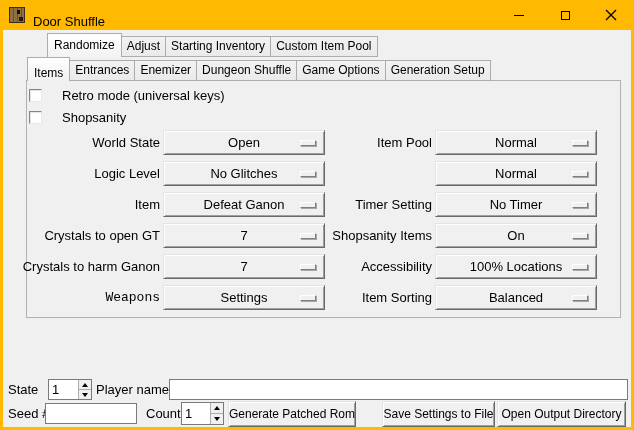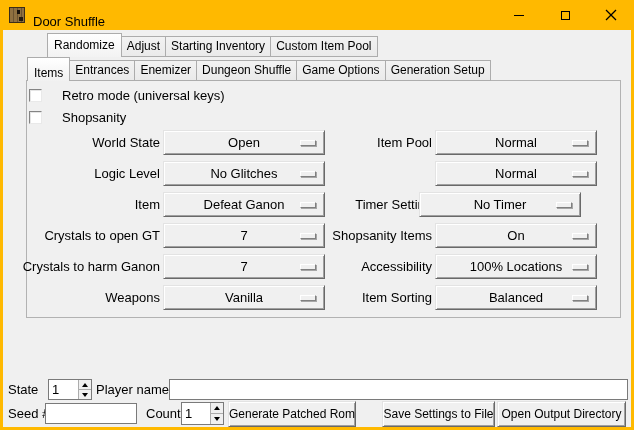--- a/index.html
+++ b/index.html
@@ -152,37 +152,37 @@
   <span class="optlabel" style="left:15px; top:223px; width:145px;">Crystals to open GT</span>
   <div class="opt" style="left:163px; top:223px;">
     <span class="optval">7</span>
       <span class="ind"></span>
   </div>
   <span class="optlabel" style="left:15px; top:254px; width:145px;">Crystals to harm Ganon</span>
   <div class="opt" style="left:163px; top:254px;">
     <span class="optval">7</span>
       <span class="ind"></span>
   </div>
-  <span class="optlabel" style="left:15px; top:285px; width:145px;">Weapons</span>
+  <span class="optlabel" style="left:15px; top:285px; width:145px;font-family:Liberation Mono, monospace;">Weapons</span>
   <div class="opt" style="left:163px; top:285px;">
-    <span class="optval">Vanilla</span>
+    <span class="optval">Settings</span>
       <span class="ind"></span>
   </div>
 
   <span class="optlabel" style="left:290px; top:130px; width:142px;">Item Pool</span>
   <div class="opt" style="left:435px; top:130px;">
     <span class="optval">Normal</span>
       <span class="ind"></span>
   </div>
   <div class="opt" style="left:435px; top:161px;">
     <span class="optval">Normal</span>
       <span class="ind"></span>
   </div>
   <span class="optlabel" style="left:290px; top:192px; width:142px;">Timer Setting</span>
-  <div class="opt" style="left:419px; top:192px;">
+  <div class="opt" style="left:435px; top:192px;">
     <span class="optval">No Timer</span>
       <span class="ind"></span>
   </div>
   <span class="optlabel" style="left:290px; top:223px; width:142px;">Shopsanity Items</span>
   <div class="opt" style="left:435px; top:223px;">
     <span class="optval">On</span>
       <span class="ind"></span>
   </div>
   <span class="optlabel" style="left:290px; top:254px; width:142px;">Accessibility</span>
   <div class="opt" style="left:435px; top:254px;">

